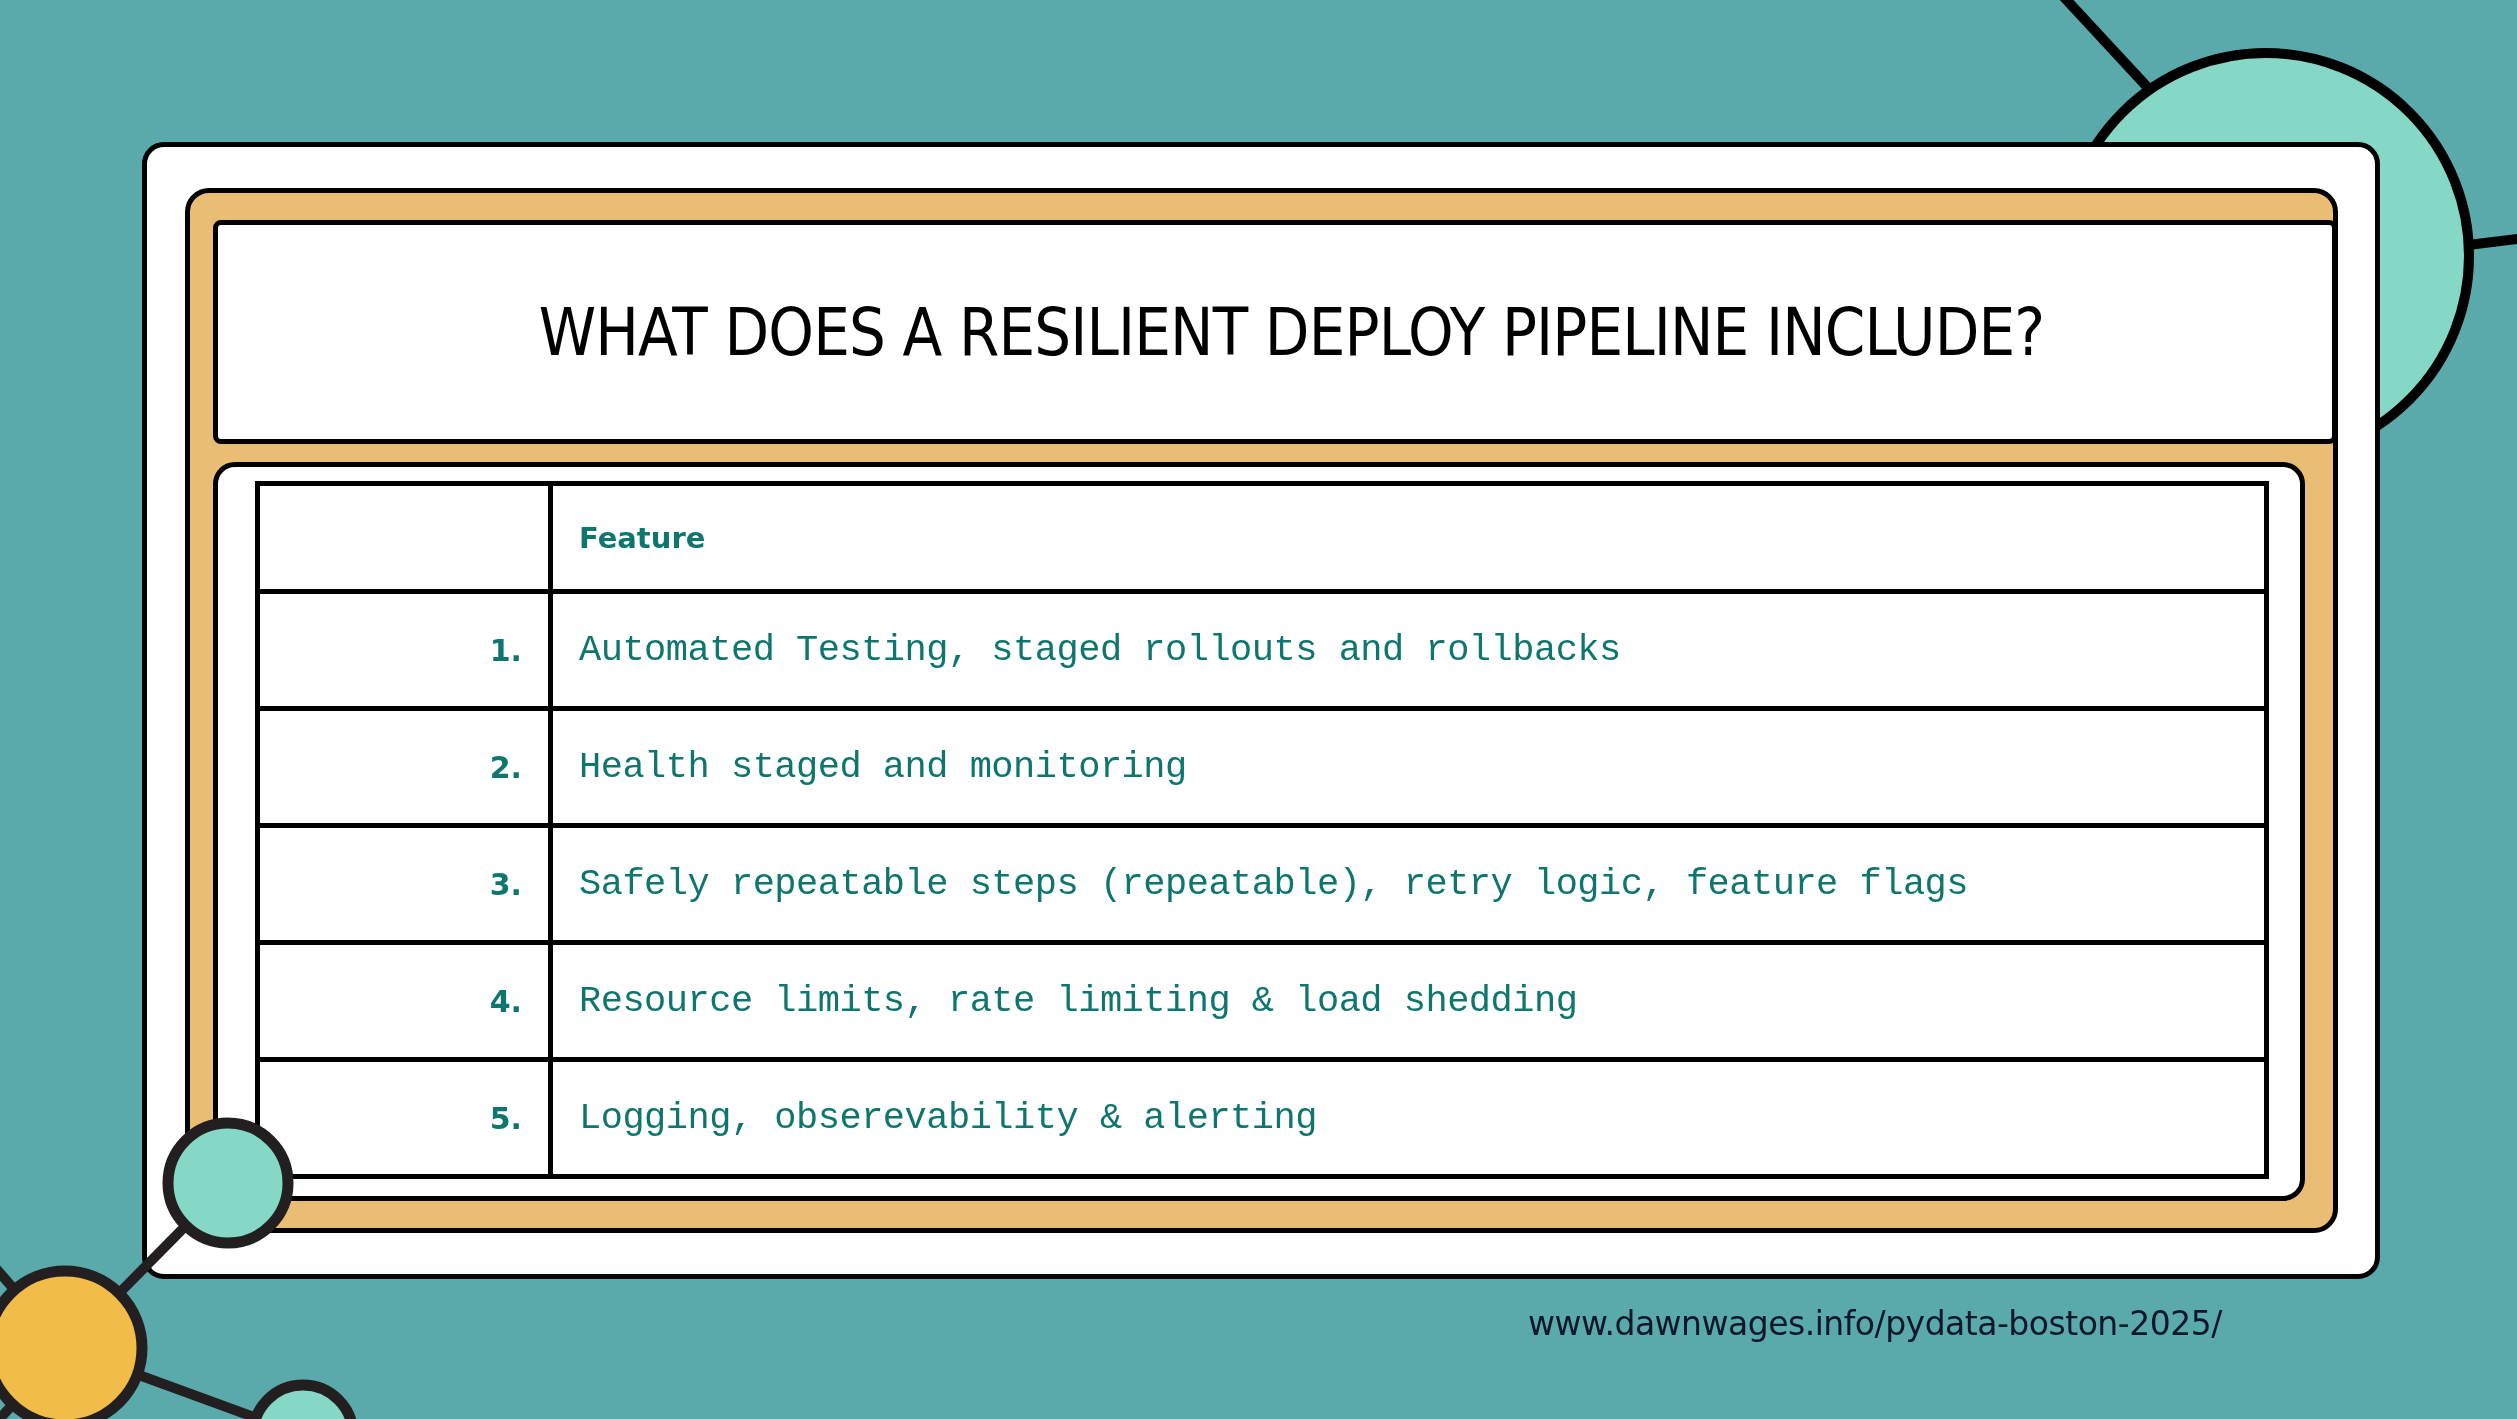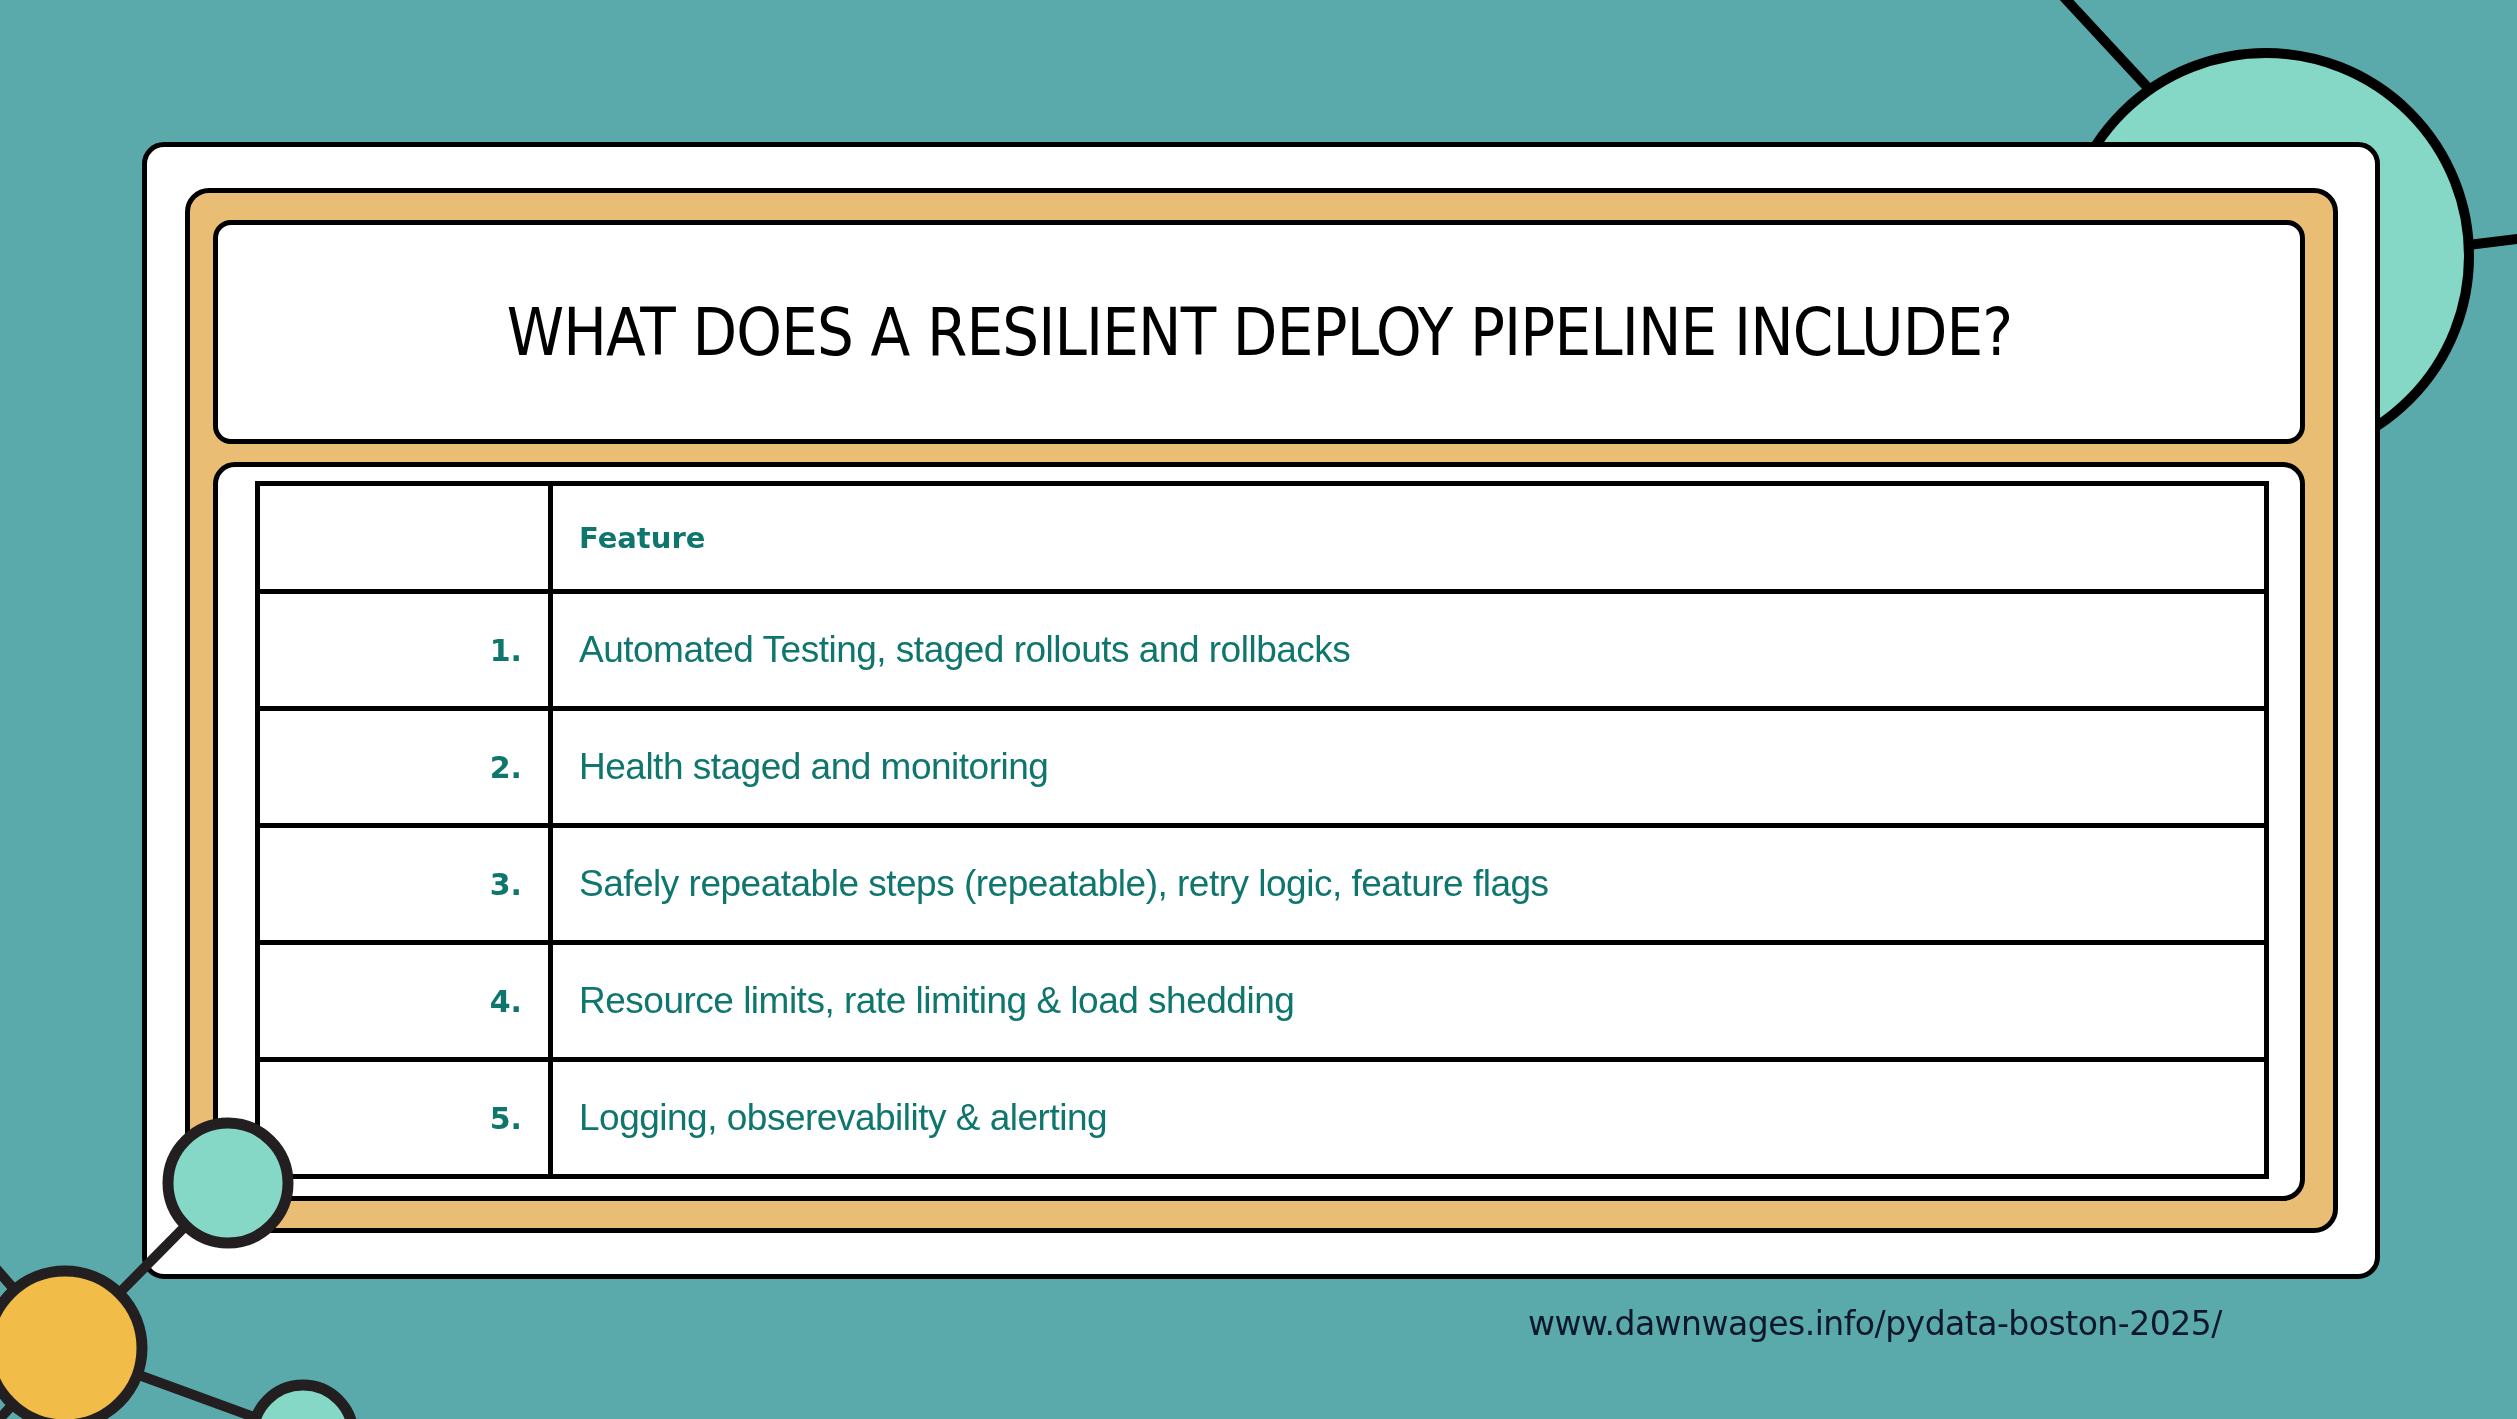--- a/index.html
+++ b/index.html
@@ -40,25 +40,26 @@
     border: 5px solid #000;
     border-radius: 24px;
     z-index: 3;
   }
   .title-box {
     position: absolute;
     left: 213px; top: 220px;
     width: 2082px; height: 214px;
     background: #fff;
     border: 5px solid #000;
-    border-radius: 18px;
+    border-radius: 8px;
     z-index: 4;
     display: flex;
     align-items: center;
     justify-content: center;
+    padding-left: 32px;
   }
   .title {
     font-family: "DejaVu Sans", sans-serif;
     font-weight: normal;
     font-size: 66px;
     letter-spacing: -1px;
     color: #000;
     transform: scaleX(0.88);
     white-space: nowrap;
     margin: 0;
@@ -100,21 +101,21 @@
   table.features td.num {
     text-align: right;
     padding-right: 26px;
     font-family: "DejaVu Sans", sans-serif;
     font-weight: bold;
     font-size: 30px;
   }
   table.features td.feat {
     text-align: left;
     padding-left: 26px;
-    font-family: Liberation Sans, sans-serif;
+    font-family: Liberation Mono, monospace;
     font-size: 37px;
     letter-spacing: -0.5px;
   }
   .footer-url {
     position: absolute;
     left: 1528px; top: 1304px;
     color: #0f172a;
     font-family: "DejaVu Sans", sans-serif;
     font-size: 33px;
     letter-spacing: -0.5px;

